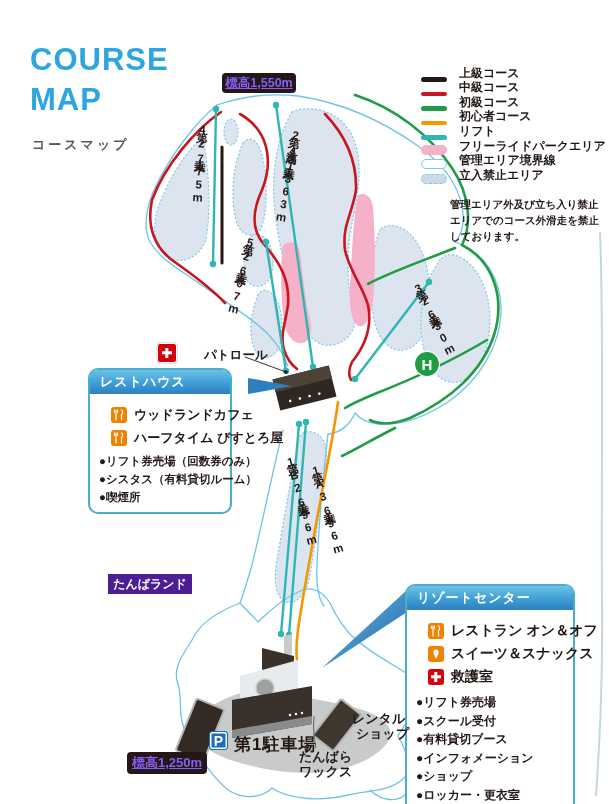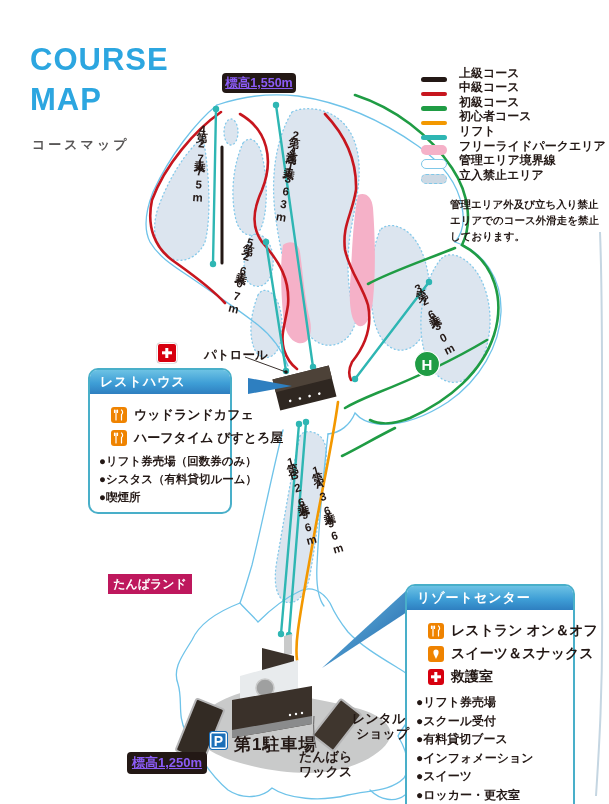--- a/index.html
+++ b/index.html
@@ -6,21 +6,21 @@
   #stage{position:relative;width:609px;height:804px;background:#ffffff;overflow:hidden;
          font-family:"Liberation Sans","DejaVu Sans",sans-serif;color:#231815;}
   .abs{position:absolute;}
   
   .title{font-size:31px;font-weight:bold;color:#2CA6E0;line-height:1.3;letter-spacing:1px;}
   .subtitle{font-size:13px;font-weight:bold;color:#595757;letter-spacing:3px;}
   
   .pill{background:#231815;color:#8b5cf6;border-radius:4px;font-size:12.5px;font-weight:bold;
         display:flex;align-items:center;justify-content:center;text-decoration:underline;}
   
-  .obadge{background:#be185d;color:#fff;font-size:12px;font-weight:bold;
+  .obadge{background:#4c1d95;color:#fff;font-size:12px;font-weight:bold;
         display:flex;align-items:center;justify-content:center;}
   
   .lgrow{display:flex;align-items:flex-end;height:14.6px;}
   .sw{width:26px;margin-right:12px;flex:0 0 26px;}
   .sw-line{height:4.5px;border-radius:2.5px;}
   .sw-area{height:10px;border-radius:5px;background:#F5B1C8;}
   .sw-outline{height:10px;border-radius:6px;background:#fff;border:1.5px solid #7FC8E8;box-sizing:border-box;}
   .sw-noentry{height:10px;border-radius:6px;background:#CDD9E4;border:1.5px dashed #7FC8E8;box-sizing:border-box;}
   .lgtxt{font-size:12px;font-weight:bold;white-space:nowrap;}
   .note{font-size:10.5px;font-weight:bold;line-height:1.5;color:#231815;white-space:nowrap;}
@@ -298,21 +298,21 @@
         <span class="fictile tile-red">
           <div class="cross"></div>
         </span>
         <span class="faclabel big">救護室</span>
       </div>
       <div style="margin-top:7px;">
         <div class="blt big">●リフト券売場</div>
         <div class="blt big">●スクール受付</div>
         <div class="blt big">●有料貸切ブース</div>
         <div class="blt big">●インフォメーション</div>
-        <div class="blt big">●スイーツ</div>
+        <div class="blt big">●ショップ</div>
         <div class="blt big">●ロッカー・更衣室</div>
       </div>
     </div>
   </div>
 
   <div class="abs ptile" style="left:209px;top:731px;">P</div>
   <div class="abs parklabel" style="left:234px;top:733px;">第1駐車場</div>
   <div class="abs small-label" style="left:352px;top:712px;">
     <div>レンタル</div>
     <div style="padding-left:4px;">ショップ</div>

